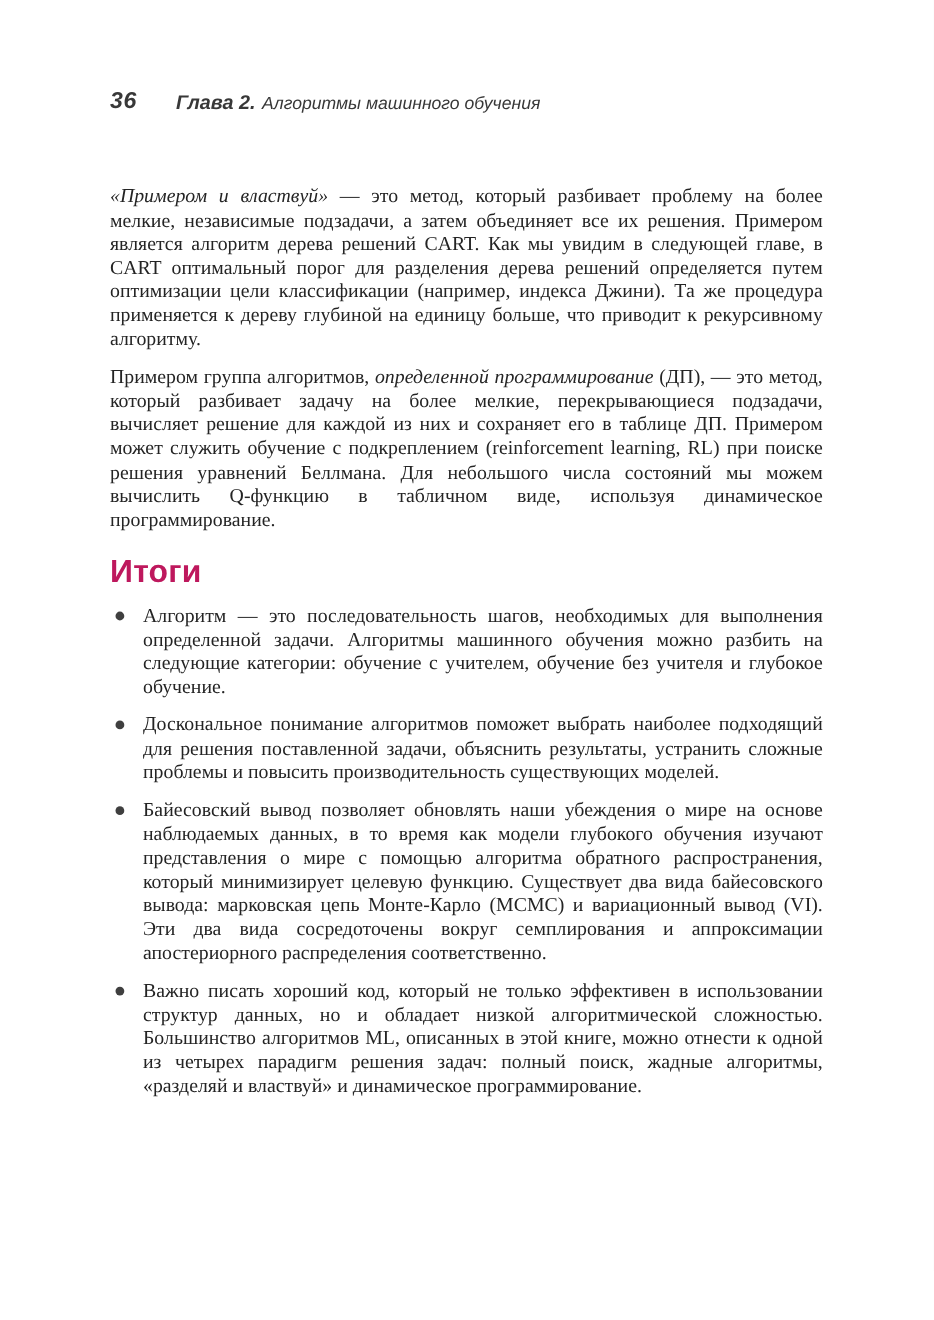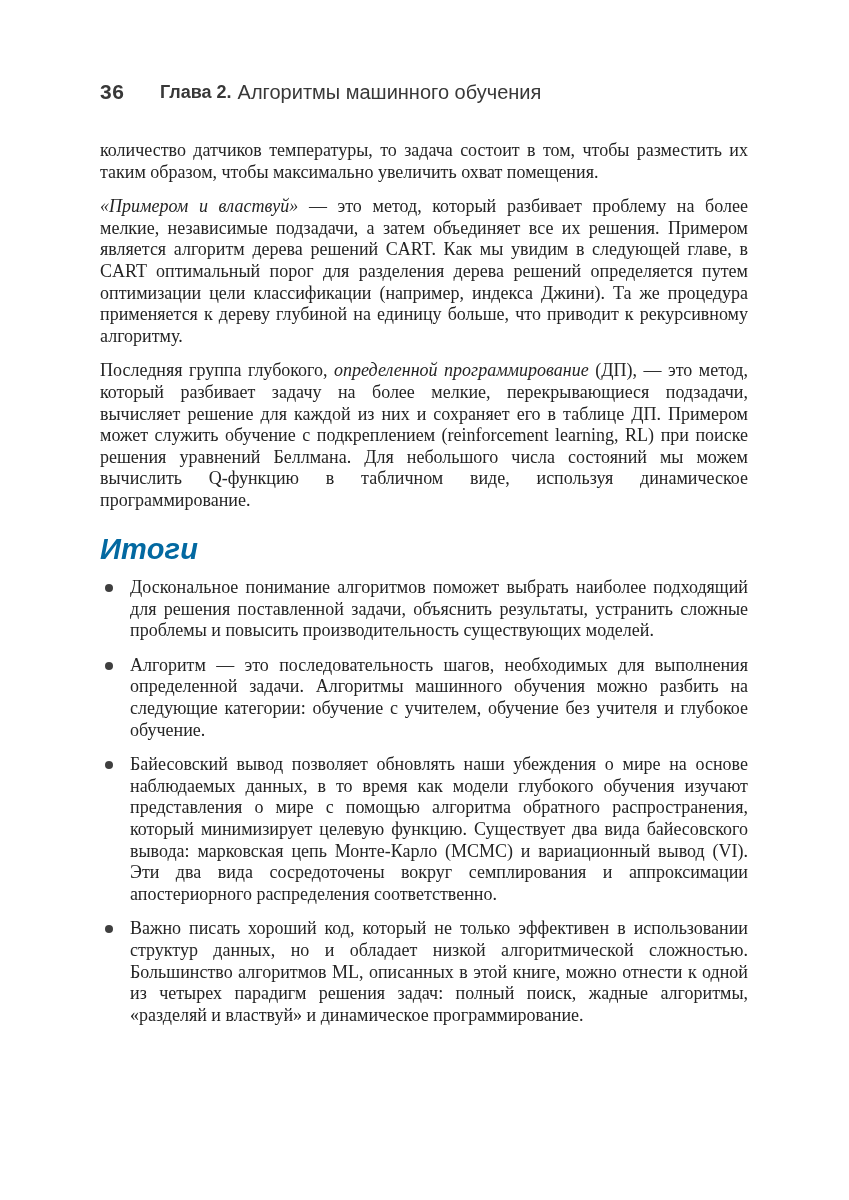--- a/index.html
+++ b/index.html
@@ -13,40 +13,41 @@
     height: 1200px;
     margin: 0 auto;
     background: #ffffff;
     overflow: hidden;
     box-sizing: border-box;
     padding: 80px 101px 0 100px;
   }
   
   .running-head {
     display: flex;
-    align-items: center;
+    align-items: flex-end;
     font-family: "Liberation Sans", sans-serif;
     color: #383838;
-    margin-bottom: 36px;
+    margin-bottom: 64px;
+    font-style: italic;
   }
   .page-number {
     font-size: 21px;
     font-weight: 700;
     width: 60px;
     flex: 0 0 60px;
     letter-spacing: 0.5px;
   }
   .chapter-label {
     font-size: 18px;
     font-weight: 700;
     margin-right: 6px;
     white-space: nowrap;
   }
   .chapter-title {
-    font-size: 20px;
+    font-size: 16px;
     font-weight: 400;
     white-space: nowrap;
   }
   
   .body-copy {
     font-family: "Liberation Serif", serif;
     font-size: 18px;
     line-height: 21.6px;
     color: #242424;
     text-align: justify;
@@ -55,22 +56,21 @@
     margin: 0 0 13px 0;
   }
   .term-italic {
     font-style: italic;
   }
   
   .summary-heading {
     font-family: "Liberation Sans", sans-serif;
     font-size: 29px;
     font-weight: 700;
-    font-style: italic;
-    color: #0369a1;
+    color: #be185d;
     margin: 27px 0 17px 0;
     letter-spacing: 0.2px;
   }
   .summary-list {
     list-style: none;
     margin: 0;
     padding: 0;
   }
   .summary-list li {
     position: relative;
@@ -93,45 +93,42 @@
 <div class="page">
 
   <div class="running-head">
     <span class="page-number">36</span>
     <span class="chapter-label">Глава 2.</span>
     <span class="chapter-title">Алгоритмы машинного обучения</span>
   </div>
 
   <div class="body-copy">
 
-    <p>
-      <span>количество датчиков температуры, то задача состоит в том, чтобы разместить их таким образом, чтобы максимально увеличить охват помещения.</span>
-    </p>
 
     <p>
       <span class="term-italic">«Примером и властвуй»</span>
       <span> — это метод, который разбивает проблему на более мелкие, независимые подзадачи, а затем объединяет все их решения. Примером является алгоритм дерева решений CART. Как мы увидим в следующей главе, в CART оптимальный порог для разделения дерева решений определяется путем оптимизации цели классификации (например, индекса Джини). Та же процедура применяется к дереву глубиной на единицу больше, что приводит к рекурсивному алгоритму.</span>
     </p>
 
     <p>
-      <span>Последняя группа глубокого, </span>
+      <span>Примером группа алгоритмов, </span>
       <span class="term-italic">определенной программирование</span>
       <span> (ДП), — это метод, который разбивает задачу на более мелкие, перекрывающиеся подзадачи, вычисляет решение для каждой из них и сохраняет его в таблице ДП. Примером может служить обучение с подкреплением (reinforcement learning, RL) при поиске решения уравнений Беллмана. Для небольшого числа состояний мы можем вычислить Q-функцию в табличном виде, используя динамическое программирование.</span>
     </p>
 
     <h2 class="summary-heading">Итоги</h2>
 
     <ul class="summary-list">
       <li>
         <span class="bullet-dot"></span>
-        <span>Доскональное понимание алгоритмов поможет выбрать наиболее подходящий для решения поставленной задачи, объяснить результаты, устранить сложные проблемы и повысить производительность существующих моделей.</span>
+        <span>Алгоритм — это последовательность шагов, необходимых для выполнения определенной задачи. Алгоритмы машинного обучения можно разбить на следующие категории: обучение с учителем, обучение без учителя и глубокое обучение.</span>
       </li>
       <li>
         <span class="bullet-dot"></span>
-        <span>Алгоритм — это последовательность шагов, необходимых для выполнения определенной задачи. Алгоритмы машинного обучения можно разбить на следующие категории: обучение с учителем, обучение без учителя и глубокое обучение.</span>
+        <span>Доскональное понимание алгоритмов поможет выбрать наиболее подходящий для решения поставленной задачи, объяснить результаты, устранить сложные проблемы и повысить производительность существующих моделей.</span>
       </li>
       <li>
         <span class="bullet-dot"></span>
         <span>Байесовский вывод позволяет обновлять наши убеждения о мире на основе наблюдаемых данных, в то время как модели глубокого обучения изучают представления о мире с помощью алгоритма обратного распространения, который минимизирует целевую функцию. Существует два вида байесовского вывода: марковская цепь Монте-Карло (MCMC) и вариационный вывод (VI). Эти два вида сосредоточены вокруг семплирования и аппроксимации апостериорного распределения соответственно.</span>
       </li>
       <li>
         <span class="bullet-dot"></span>
         <span>Важно писать хороший код, который не только эффективен в использовании структур данных, но и обладает низкой алгоритмической сложностью. Большинство алгоритмов ML, описанных в этой книге, можно отнести к одной из четырех парадигм решения задач: полный поиск, жадные алгоритмы, «разделяй и властвуй» и динамическое программирование.</span>
       </li>
     </ul>

